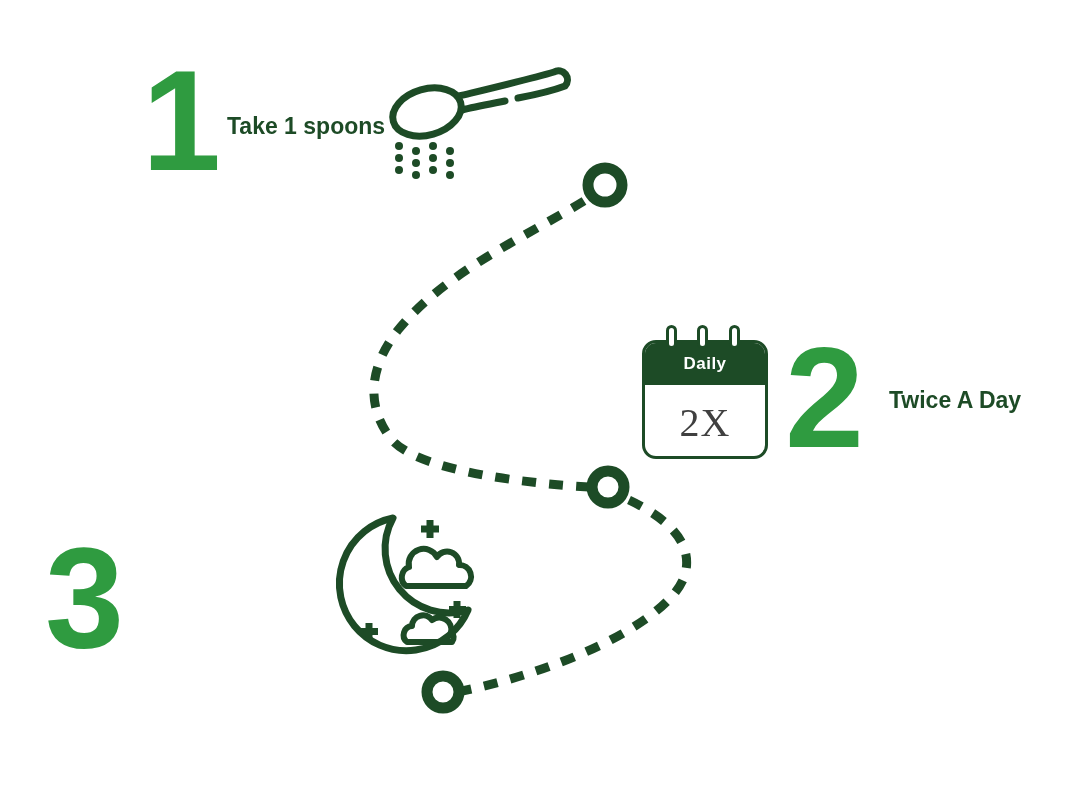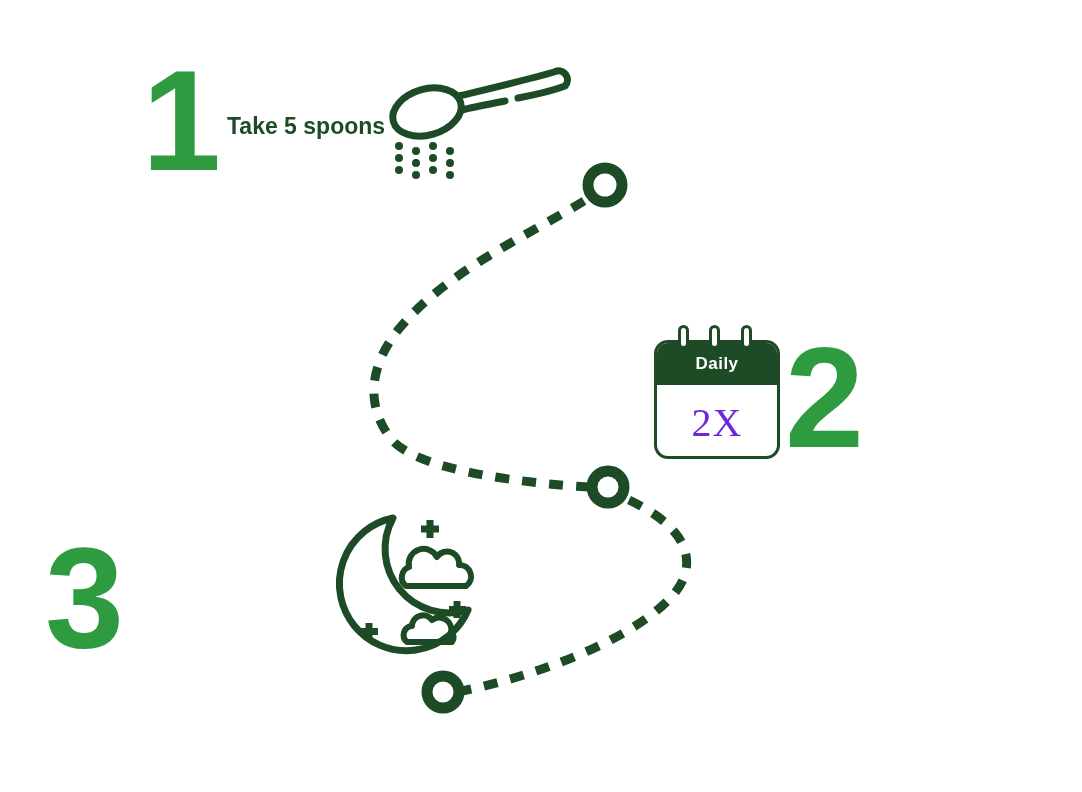--- a/index.html
+++ b/index.html
@@ -32,42 +32,42 @@
     color:var(--dark);
     white-space:nowrap;
   }
   .step-label.wrap{
     white-space:normal;
     text-align:center;
     width:160px;
     line-height:1.25;
   }
   
-  .calendar{position:absolute;left:642px;top:325px;width:122px;height:134px;margin-left:12px;}
+  .calendar{position:absolute;left:642px;top:325px;width:122px;height:134px;}
   .cal-box{
     position:absolute;left:0;top:15px;width:126px;height:119px;
     box-sizing:border-box;
     border:3px solid var(--dark);
     border-radius:14px;
     background:#fff;
     overflow:hidden;
   }
   .cal-header{
     height:42px;
     background:var(--dark);
     color:#ffffff;
     display:flex;align-items:center;justify-content:center;
     font-weight:bold;font-size:17px;letter-spacing:.5px;
   }
   .cal-body{
     height:74px;
     display:flex;align-items:center;justify-content:center;
     font-family:"Liberation Serif",serif;
     font-size:40px;
-    color:#6d28d9;
+    color:#404040;
     letter-spacing:1px;
   }
   .cal-ring{
     position:absolute;top:0;width:11px;height:24px;
     box-sizing:border-box;
     border:3.5px solid var(--dark);
     border-radius:7px;
     background:#fff;
     z-index:2;
   }
@@ -115,23 +115,24 @@
       <path stroke-width="6" d="M 407 642 A 9 9 0 0 1 412 626 A 11 11 0 0 1 432 620 A 12 12 0 0 1 451 632 A 7 7 0 0 1 452 642 Z"></path>
       <g stroke-width="7" stroke-linecap="butt">
         <path d="M 430 520 L 430 538 M 421 529 L 439 529"></path>
         <path d="M 457 601 L 457 618 M 449 609.5 L 466 609.5"></path>
         <path d="M 369 623 L 369 640 M 361 631.5 L 378 631.5"></path>
       </g>
     </g>
   </svg>
 
   <div class="step-num" style="left:125px;top:50px;">1</div>
-  <div class="step-label" style="left:227px;top:113px;">Take 5 spoons</div>
+  <div class="step-label" style="left:227px;top:113px;">Take 1 spoons</div>
 
   <div class="step-num" style="left:768px;top:327px;">2</div>
+  <div class="step-label" style="left:889px;top:387px;">Twice A Day</div>
 
   <div class="step-num" style="left:28px;top:527px;">3</div>
 
   <div class="calendar">
     <div class="cal-ring ring-1"></div>
     <div class="cal-ring ring-2"></div>
     <div class="cal-ring ring-3"></div>
     <div class="cal-box">
       <div class="cal-header">Daily</div>
       <div class="cal-body">2X</div>

